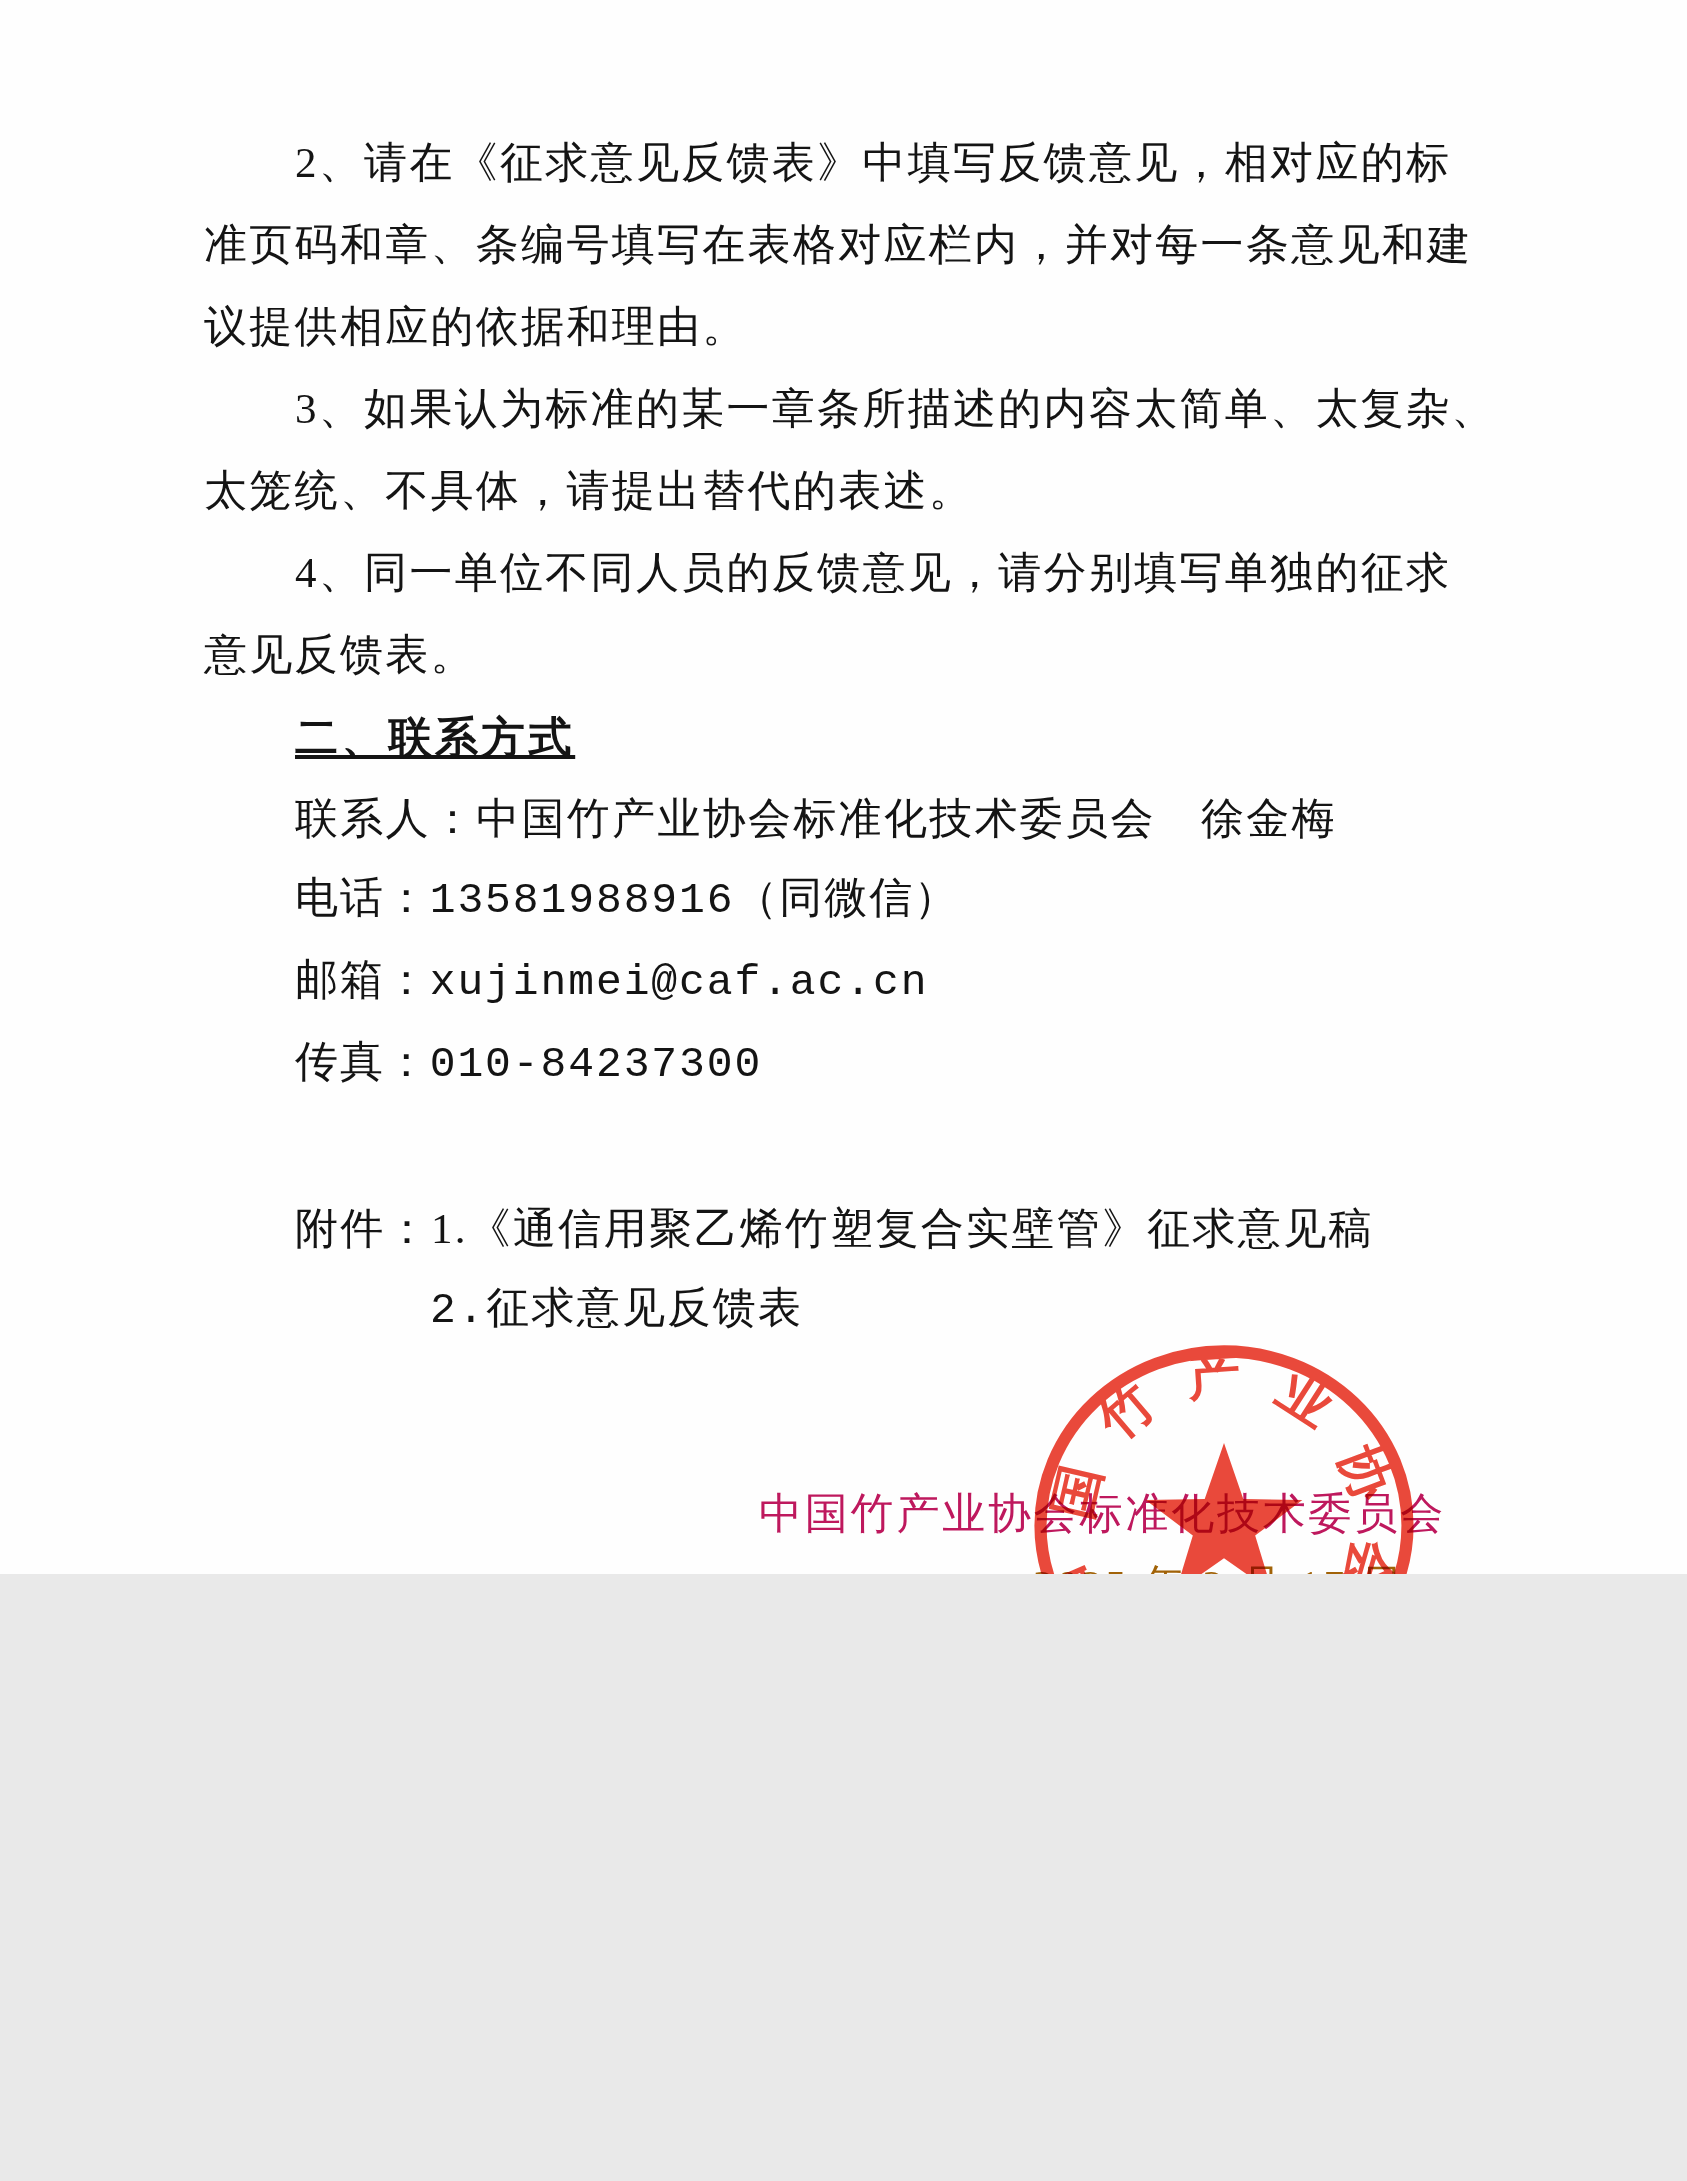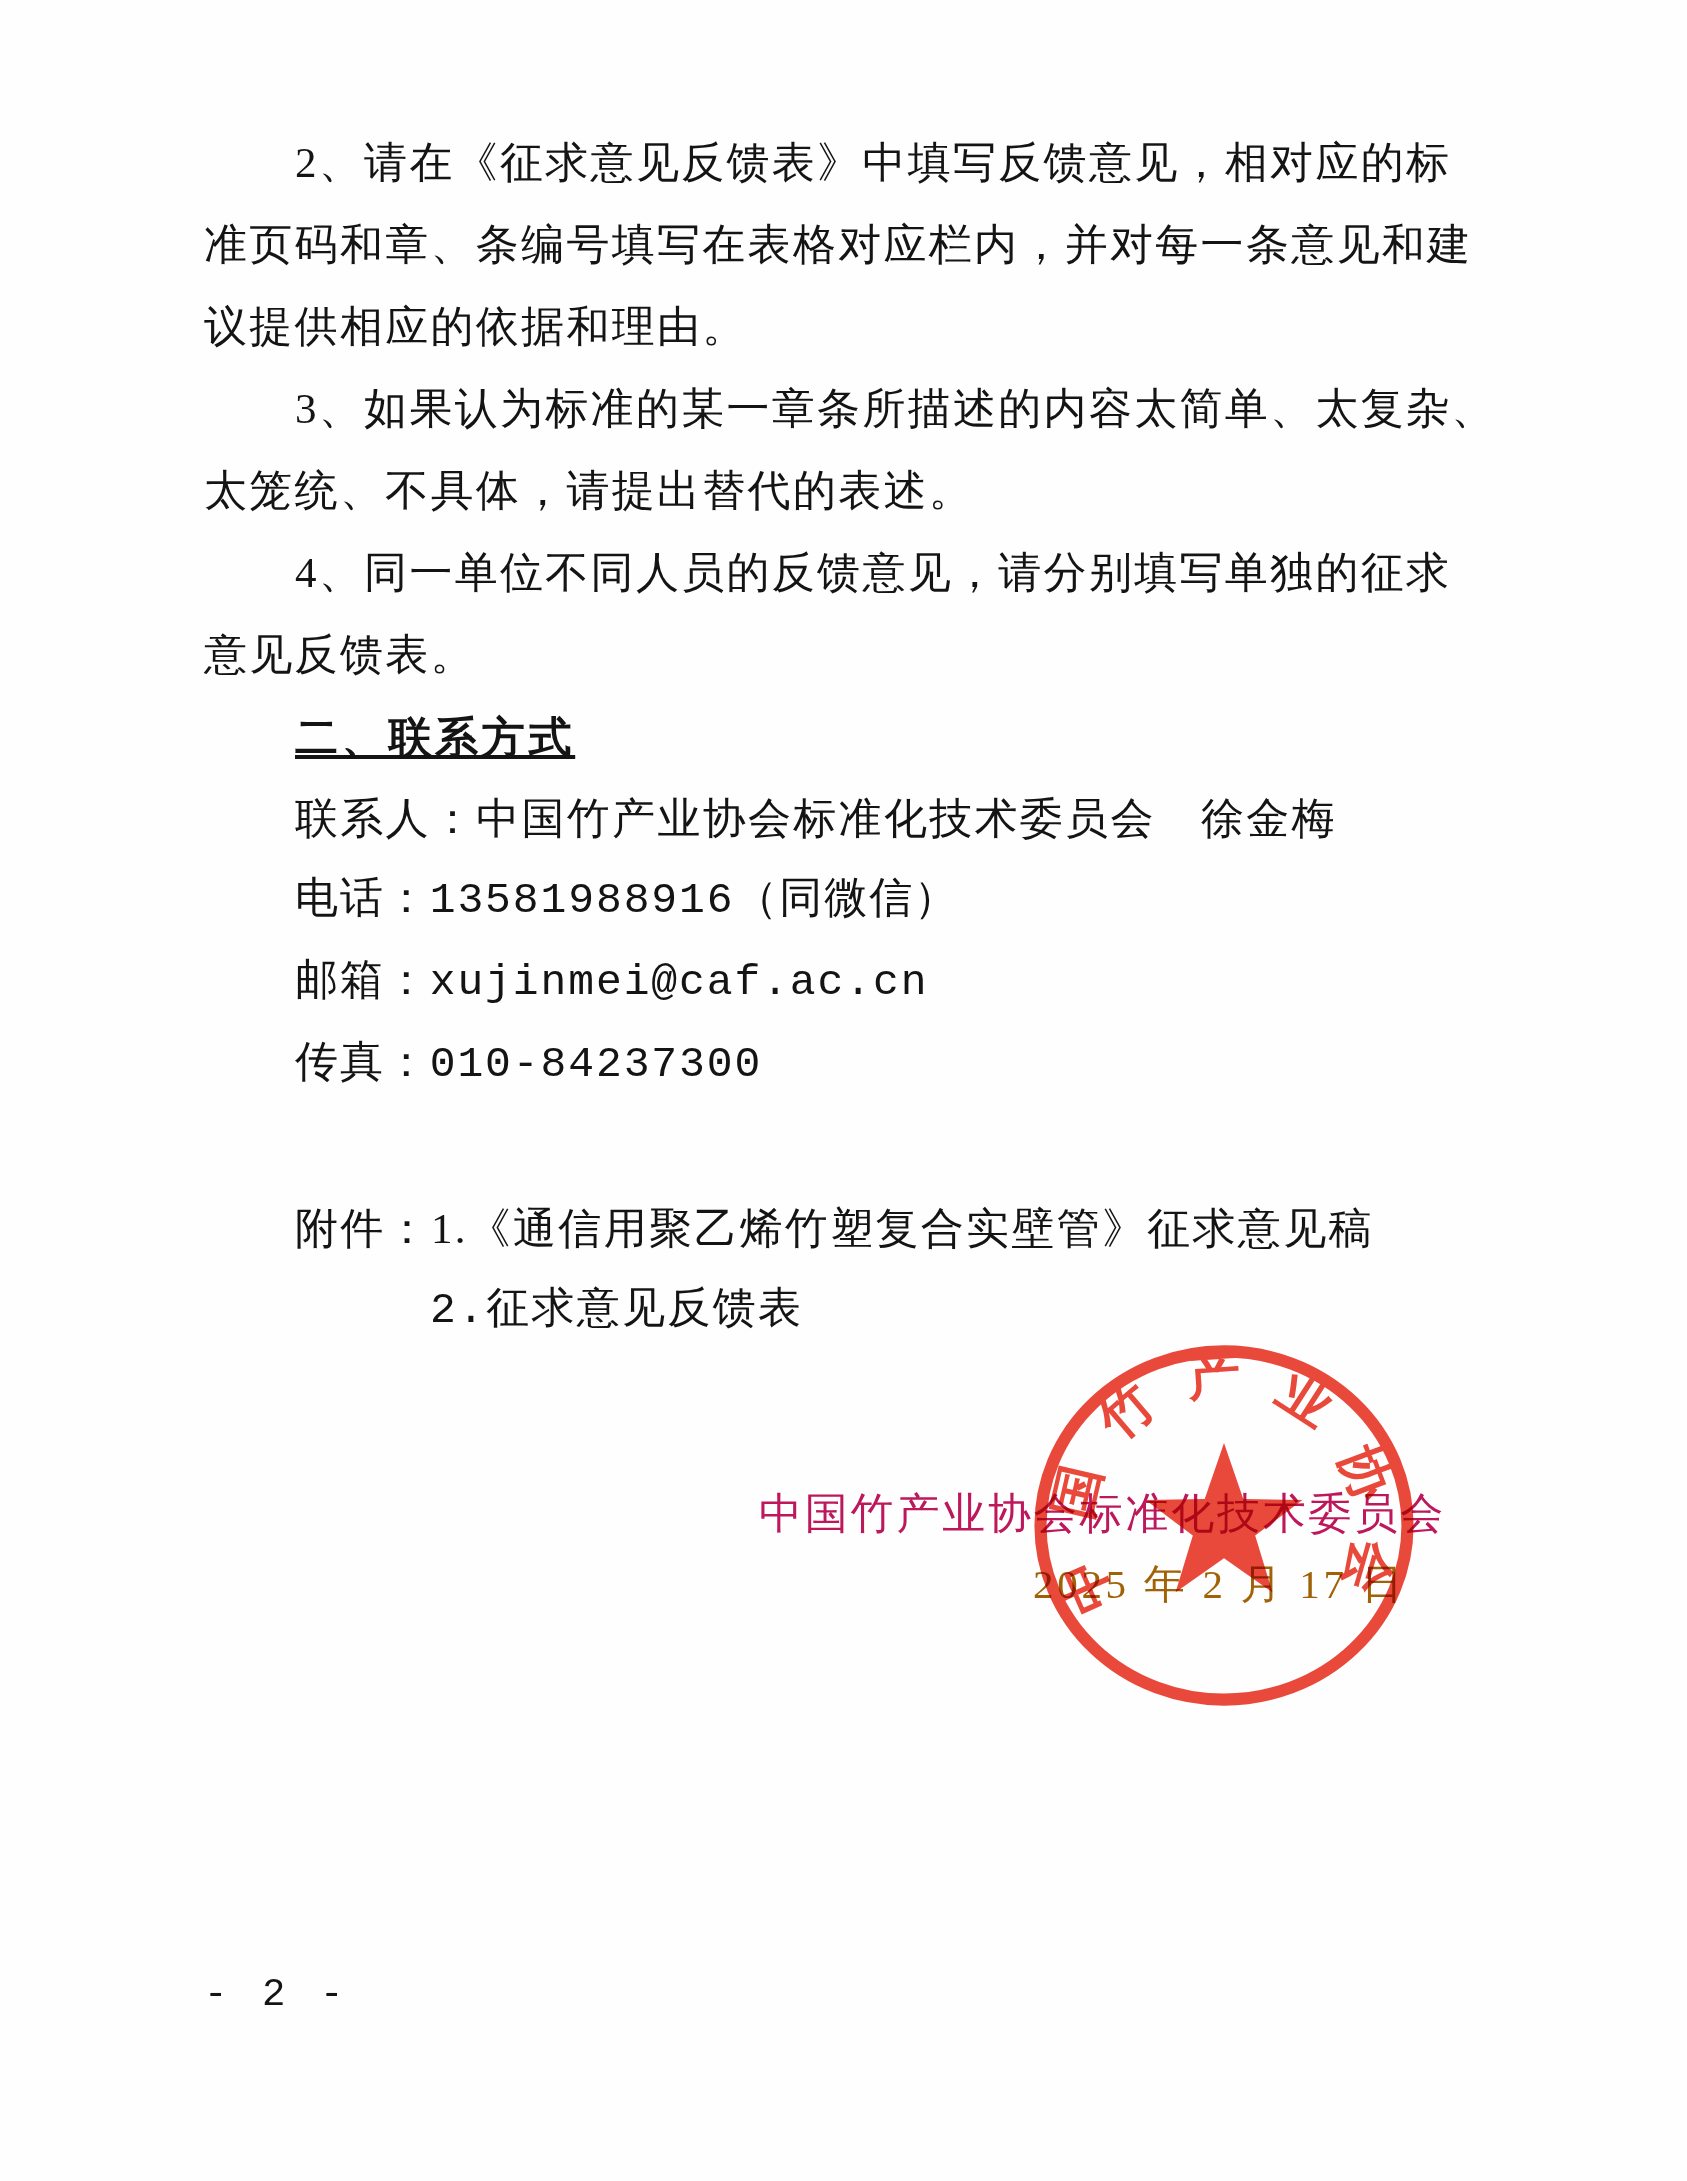--- a/index.html
+++ b/index.html
@@ -1,18 +1,18 @@
 <!DOCTYPE html>
 <html style="font-size:15px"><head>
 <meta charset="utf-8">
 <style>
   html,body{margin:0;padding:0;background:#e9e9e9;}
   .page{
     position:relative;
-    width:1687px;height:2181px;
+    width:1687px;height:1574px;
     margin:0 auto;
     background:#fefefe;
     overflow:hidden;
     font-family:"Liberation Serif", serif;
     color:#111;
   }
   .body-text{
     position:absolute;
     left:204px; top:122px;
     width:1340px;

